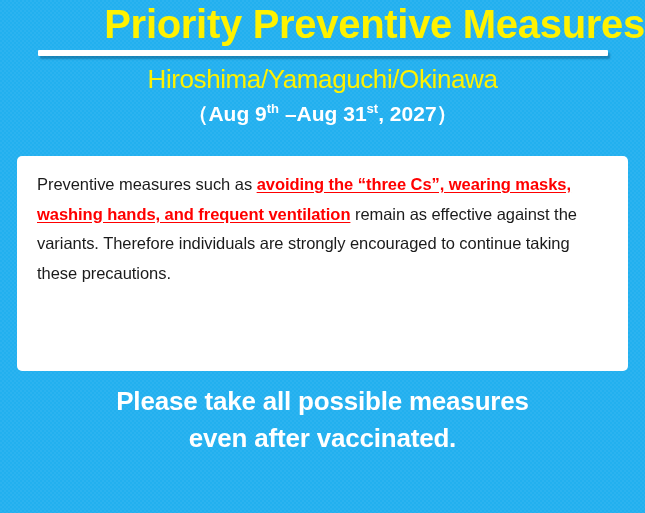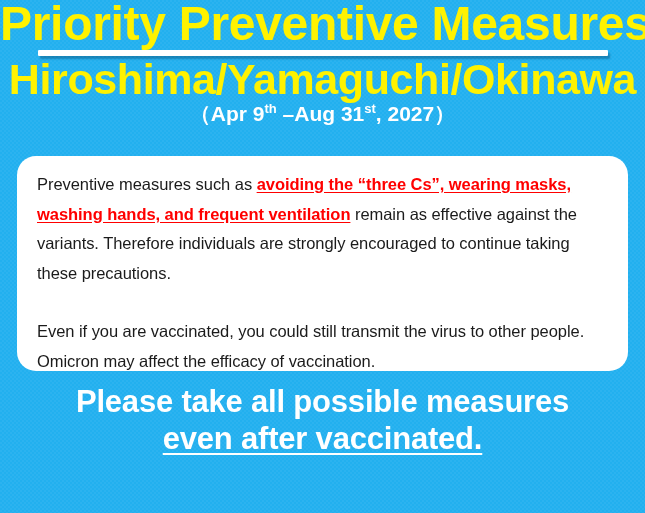--- a/index.html
+++ b/index.html
@@ -33,44 +33,44 @@
     background-size: 4px 4px;
     background-position: 0 0, 2px 2px;
     pointer-events: none;
     z-index: 0;
   }
 
   .layer { position: relative; z-index: 1; }
 
   
   .title-main {
-    text-align: left;
+    text-align: right;
     color: #FFF200;
     font-weight: bold;
-    font-size: 48px;
+    font-size: 40px;
     line-height: 44px;
     letter-spacing: -0.3px;
     padding-top: 2px;
     white-space: nowrap;
   }
 
   .title-rule {
     width: 570px;
     height: 6px;
     margin: 4px auto 3px auto;
     background: #ffffff;
     border-radius: 1px;
     box-shadow: 2px 3px 2px rgba(0, 60, 95, 0.38);
   }
 
   .title-sub {
     text-align: center;
     color: #FFF200;
-    font-weight: bold;
-    font-size: 43px;
+    font-weight: normal;
+    font-size: 26px;
     line-height: 40px;
     letter-spacing: -0.4px;
     white-space: nowrap;
   }
 
   .title-dates {
     text-align: center;
     color: #ffffff;
     font-weight: bold;
     font-size: 21px;
@@ -85,21 +85,21 @@
   }
 
   
   .card {
     position: absolute;
     left: 17px;
     top: 156px;
     width: 611px;
     height: 215px;
     background: #ffffff;
-    border-radius: 19px;
+    border-radius: 5px;
     box-sizing: border-box;
     padding: 14px 20px 0 20px;
     z-index: 1;
   }
 
   .card p {
     margin: 0;
     color: #1b1b1b;
     font-size: 16.5px;
     line-height: 29.5px;
@@ -116,55 +116,53 @@
 
   
   .cta {
     position: absolute;
     left: 0;
     right: 0;
     top: 383px;
     text-align: center;
     color: #ffffff;
     font-weight: bold;
-    font-size: 31px;
+    font-size: 26px;
     line-height: 37px;
     letter-spacing: -0.2px;
     z-index: 1;
   }
   .cta .underline {
-    text-decoration: underline;
     text-underline-offset: 4px;
     text-decoration-thickness: 2px;
   }
 </style>
 </head>
 <body>
 
 <div id="poster">
 
   <div class="layer">
 
     <div class="title-main">Priority Preventive Measures</div>
 
     <div class="title-rule"></div>
 
     <div class="title-sub">Hiroshima/Yamaguchi/Okinawa</div>
 
     <div class="title-dates">
-      <span>（</span><span>Apr 9</span><sup>th</sup><span> –</span><span>Aug 31</span><sup>st</sup><span>, 2027</span><span>）</span>
+      <span>（</span><span>Aug 9</span><sup>th</sup><span> –</span><span>Aug 31</span><sup>st</sup><span>, 2027</span><span>）</span>
     </div>
 
   </div>
 
   <div class="card">
 
     <p><span>Preventive measures such as </span><span class="hl">avoiding the “three Cs”, wearing masks, washing hands, and frequent ventilation</span><span> remain as effective against the variants. Therefore individuals are strongly encouraged to continue taking these precautions.</span></p>
 
-    <p class="spacer-before">Even if you are vaccinated, you could still transmit the virus to other people. Omicron may affect the efficacy of vaccination.</p>
 
   </div>
 
   <div class="cta">
     <div>Please take all possible measures</div>
     <div class="underline">even after vaccinated.</div>
   </div>
 
 </div>
 

